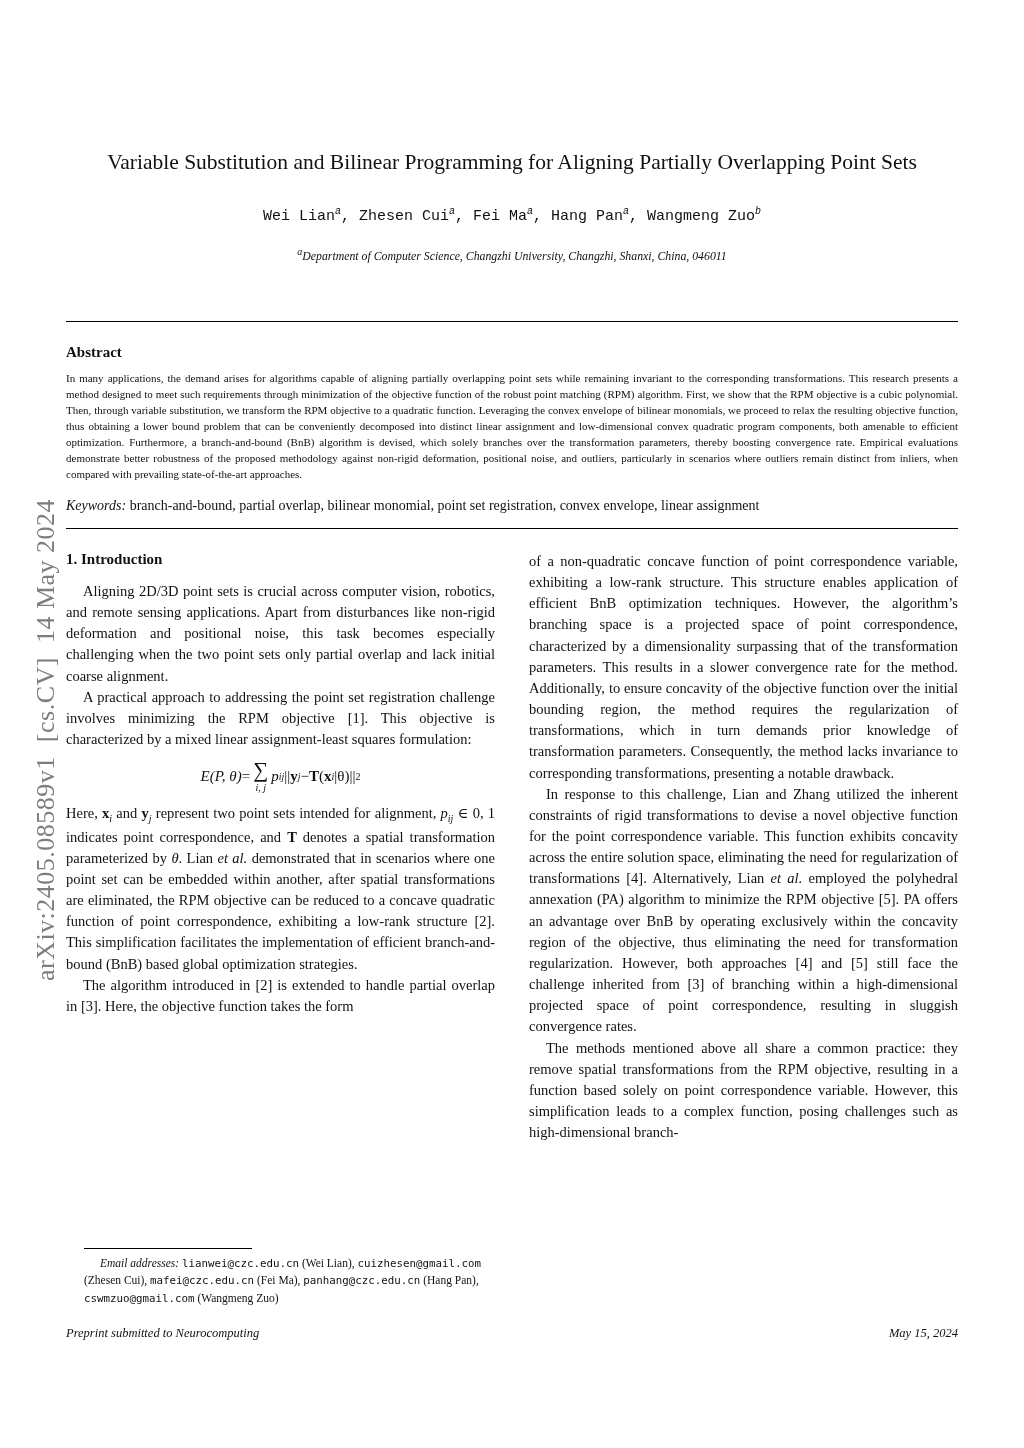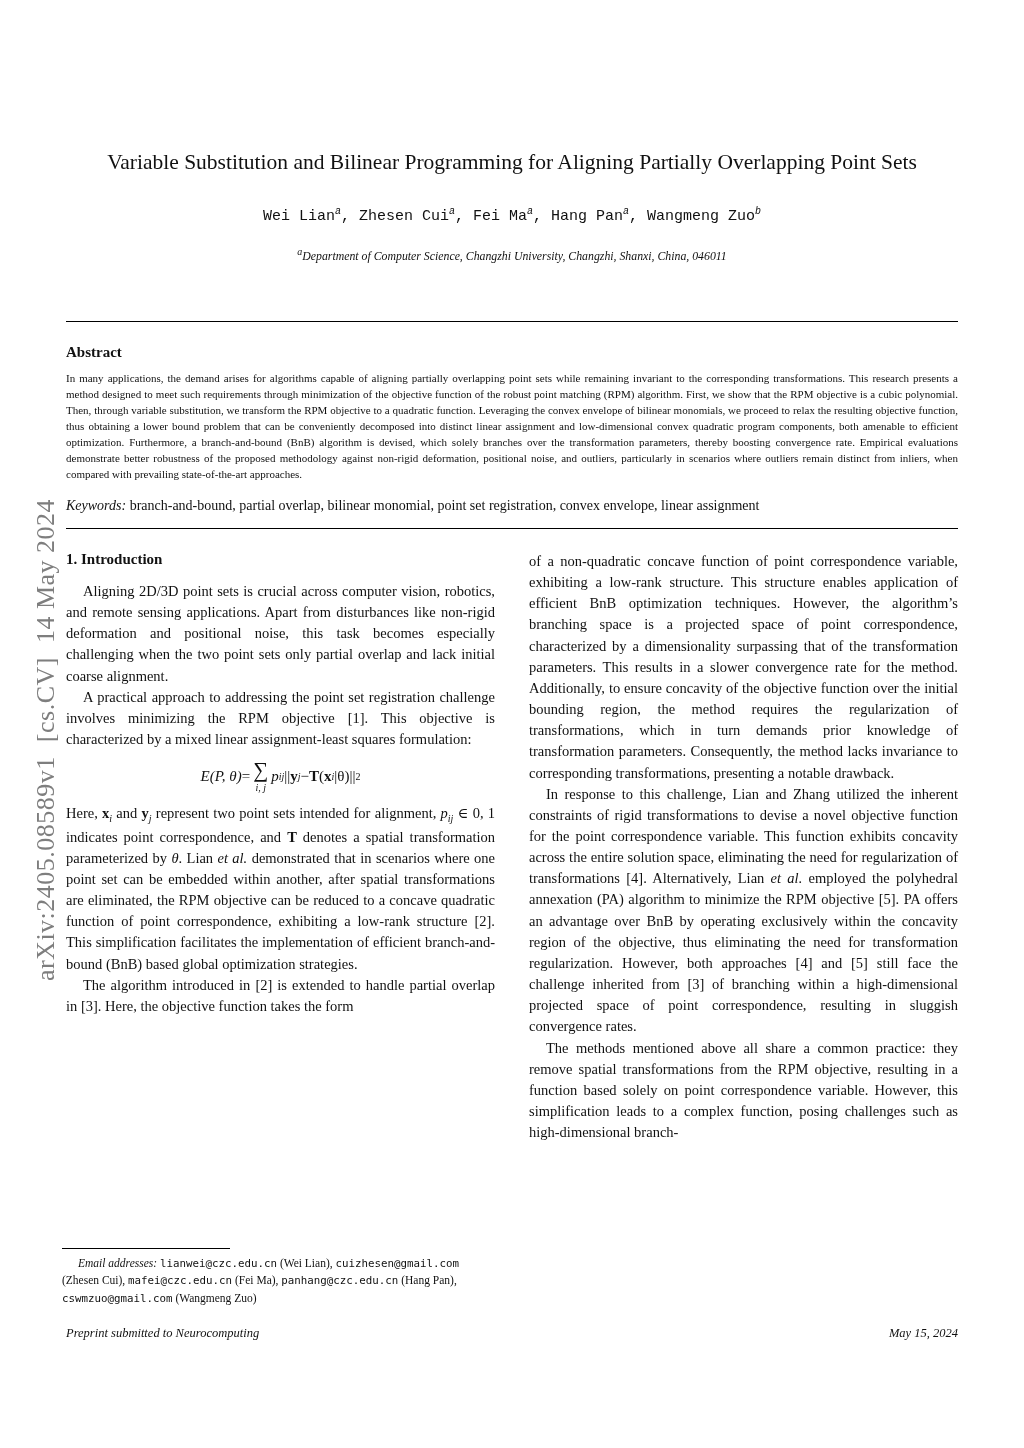--- a/index.html
+++ b/index.html
@@ -74,21 +74,21 @@
     display: inline-flex;
     flex-direction: column;
     align-items: center;
     margin: 0 3px;
   }
   .sigma-block .sigma { font-size: 21px; line-height: 1; }
   .sigma-block .sigma-sub { font-size: 10px; font-style: italic; line-height: 1; margin-top: 2px; }
   .rich sub { font-style: italic; font-size: 10px; }
   .footnote {
     position: absolute;
-    left: 62px;
+    left: 84px;
     top: 1248px;
     width: 430px;
     font-size: 11.5px;
     line-height: 1.5;
   }
   .footnote-rule { width: 168px; border: none; border-top: 1px solid #000; margin: 0 0 6px 0; }
   .footnote-text { text-indent: 16px; text-align: left; }
   .tt { font-family: "DejaVu Sans Mono", "Liberation Mono", monospace; font-size: 10.8px; }
   .footer {
     position: absolute;

